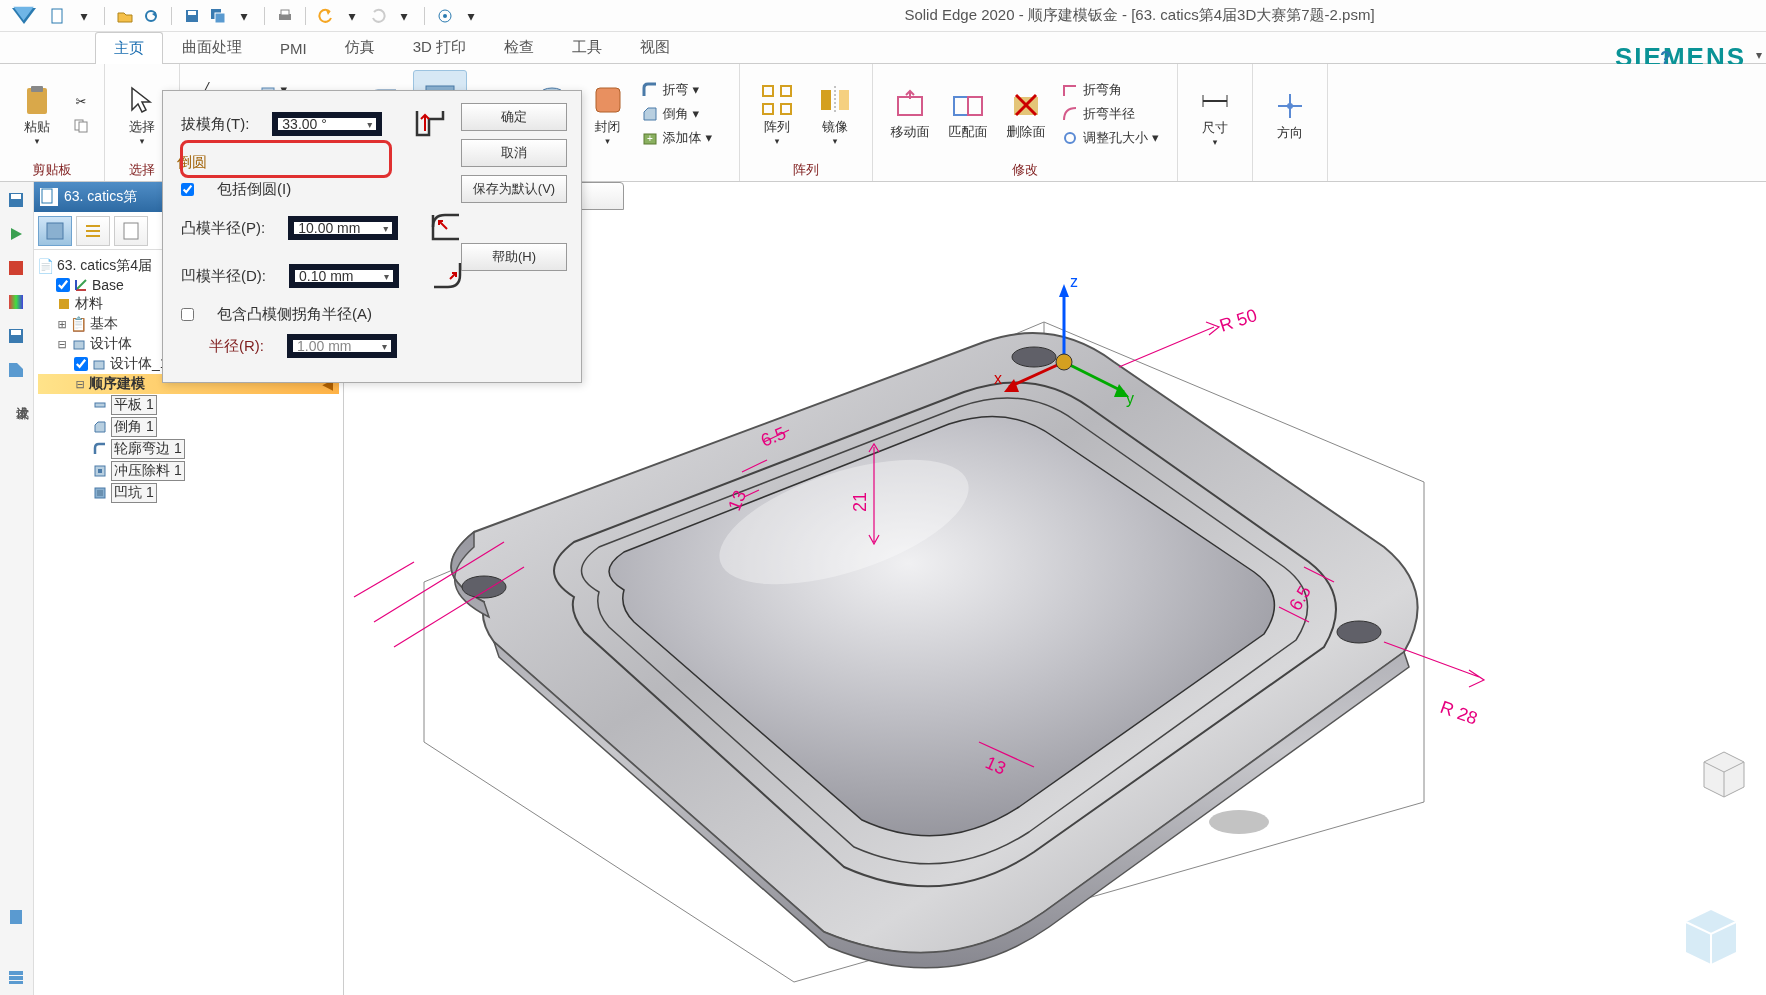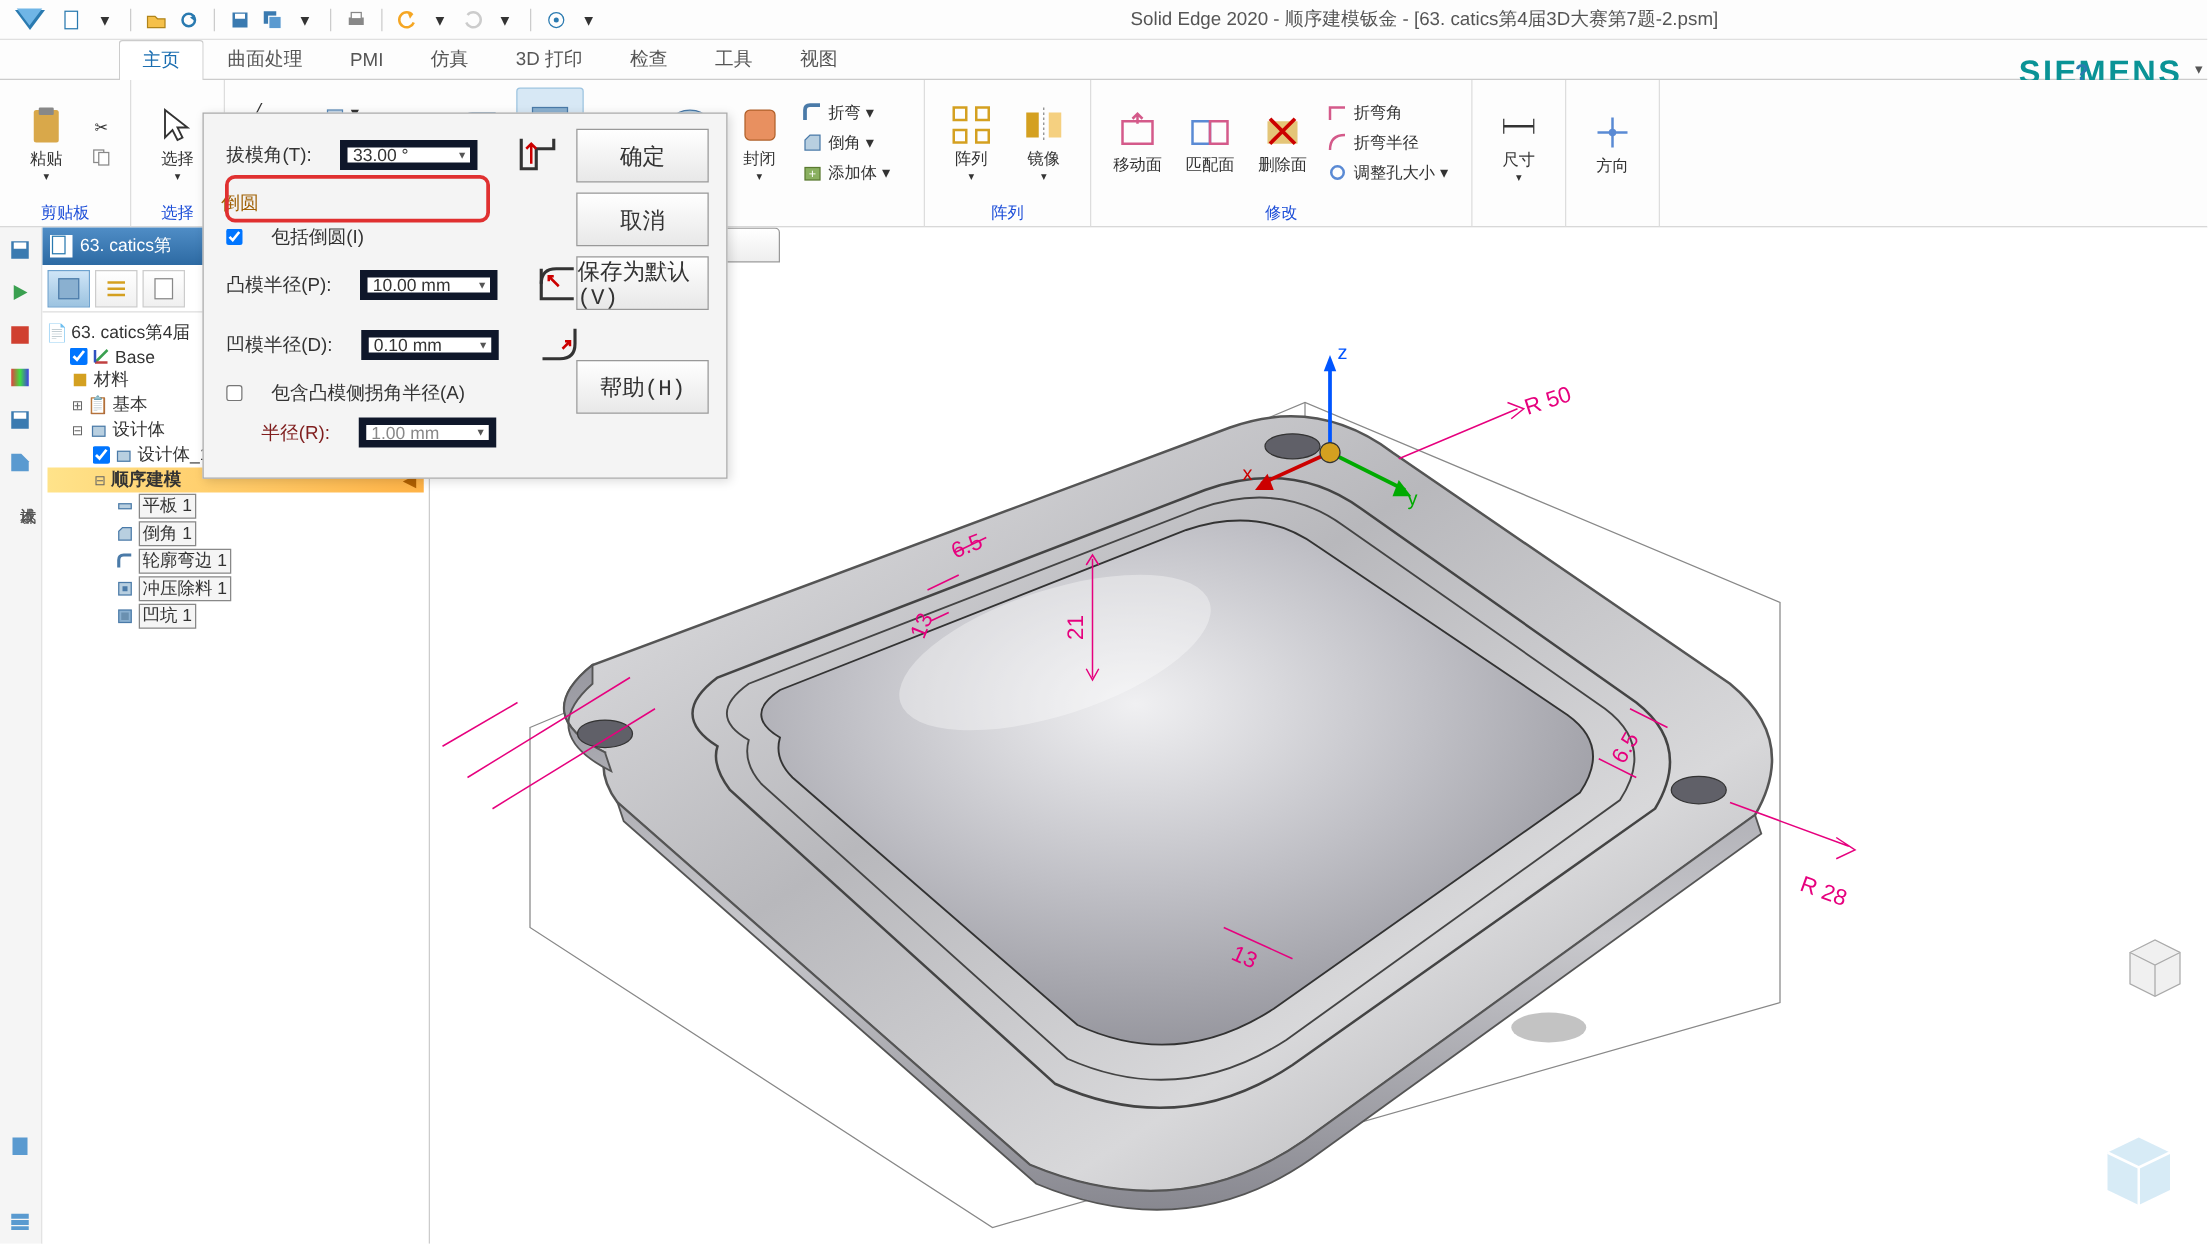--- a/index.html
+++ b/index.html
@@ -18,21 +18,21 @@
 
 
 .ribbon-tabs { height: 32px; display: flex; align-items: flex-end; padding-left: 95px; background: #fdfdfd; border-bottom: 1px solid #ccc; }
 .ribbon-tab { padding: 6px 18px; font-size: 15px; color: #555; cursor: pointer; border: 1px solid transparent; border-bottom: none; }
 .ribbon-tab.active { background: #fff; border-color: #ccc; border-radius: 3px 3px 0 0; color: #1a6db0; position: relative; top: 1px; }
 
 
 .ribbon { height: 118px; display: flex; background: #fdfdfd; border-bottom: 1px solid #ccc; position: relative; }
 .ribbon-group { display: flex; flex-direction: column; align-items: center; padding: 4px 10px 2px; border-right: 1px solid #ddd; }
 .ribbon-group-body { flex: 1; display: flex; align-items: center; gap: 4px; }
-.ribbon-group-label { font-size: 13px; color: #1d4ed8; padding-top: 2px; }
+.ribbon-group-label { font-size: 13px; color: #7f1d1d; padding-top: 2px; }
 .big-btn { display: flex; flex-direction: column; align-items: center; justify-content: center; width: 54px; height: 88px; cursor: pointer; font-size: 13px; gap: 0; }
 .big-btn .ico { width: 36px; height: 36px; display: flex; align-items: center; justify-content: center; }
 .big-btn.sel { background: #d7e8f5; border: 1px solid #9cc3e0; border-radius: 3px; }
 .small-col { display: flex; flex-direction: column; gap: 2px; }
 .small-btn { display: flex; align-items: center; gap: 4px; font-size: 13px; padding: 2px 4px; cursor: pointer; white-space: nowrap; }
 .small-btn .sico { width: 18px; height: 18px; display: inline-flex; align-items: center; justify-content: center; }
 
 
 .left-bar { position: absolute; left: 0; top: 182px; width: 34px; display: flex; flex-direction: column; gap: 6px; padding: 4px 2px; background: #f5f5f5; border-right: 1px solid #ddd; height: 813px; }
 .left-bar .lbtn { width: 28px; height: 28px; display: flex; align-items: center; justify-content: center; cursor: pointer; border: 1px solid transparent; }
@@ -71,21 +71,21 @@
 
 .dialog { position: absolute; left: 162px; top: 90px; width: 420px; background: #f4f4f4; border: 1px solid #aaa; box-shadow: 2px 2px 8px rgba(0,0,0,0.15); font-size: 15px; }
 .dialog-title { height: 32px; display: flex; align-items: center; justify-content: space-between; padding: 0 10px; border-bottom: 1px solid #ddd; color: #444; }
 .dialog-close { cursor: pointer; font-size: 18px; color: #666; }
 .dialog-body { padding: 14px 12px 14px 18px; position: relative; }
 .dlg-row { display: flex; align-items: center; margin-bottom: 10px; gap: 23px; }
 .dlg-row label { font-size: 15px; color: #333; }
 .dlg-combo { width: 110px; height: 24px; border: 6px solid #0f172a; background: #fff; padding: 0 4px; font-size: 14px; display: flex; align-items: center; justify-content: space-between; cursor: pointer; }
 .dlg-combo .cv { flex: 1; }
 .dlg-combo .car { font-size: 10px; color: #555; }
-.dlg-btn { width: 106px; height: 43px; border: 1px solid #999; background: linear-gradient(#fff,#e8e8e8); font-size: 18px; cursor: pointer; display: flex; align-items: center; justify-content: center; font-family: Liberation Mono, monospace; }
+.dlg-btn { width: 106px; height: 28px; border: 1px solid #999; background: linear-gradient(#fff,#e8e8e8); font-size: 13px; cursor: pointer; display: flex; align-items: center; justify-content: center; }
 .dlg-btns { position: absolute; right: 14px; top: 12px; display: flex; flex-direction: column; gap: 8px; }
 .redbox { position: absolute; left: 180px; top: 140px; width: 212px; height: 38px; border: 3px solid #e03030; border-radius: 8px; pointer-events: none; }
 .fieldset-label { font-size: 15px; color: #a16207; margin: 6px 0 8px -4px; }
 .dlg-icon { width: 38px; height: 38px; margin-left: 6px; }
 </style>
 </head>
 <body>
 
 <div class="titlebar">
   <div class="app-icon">

